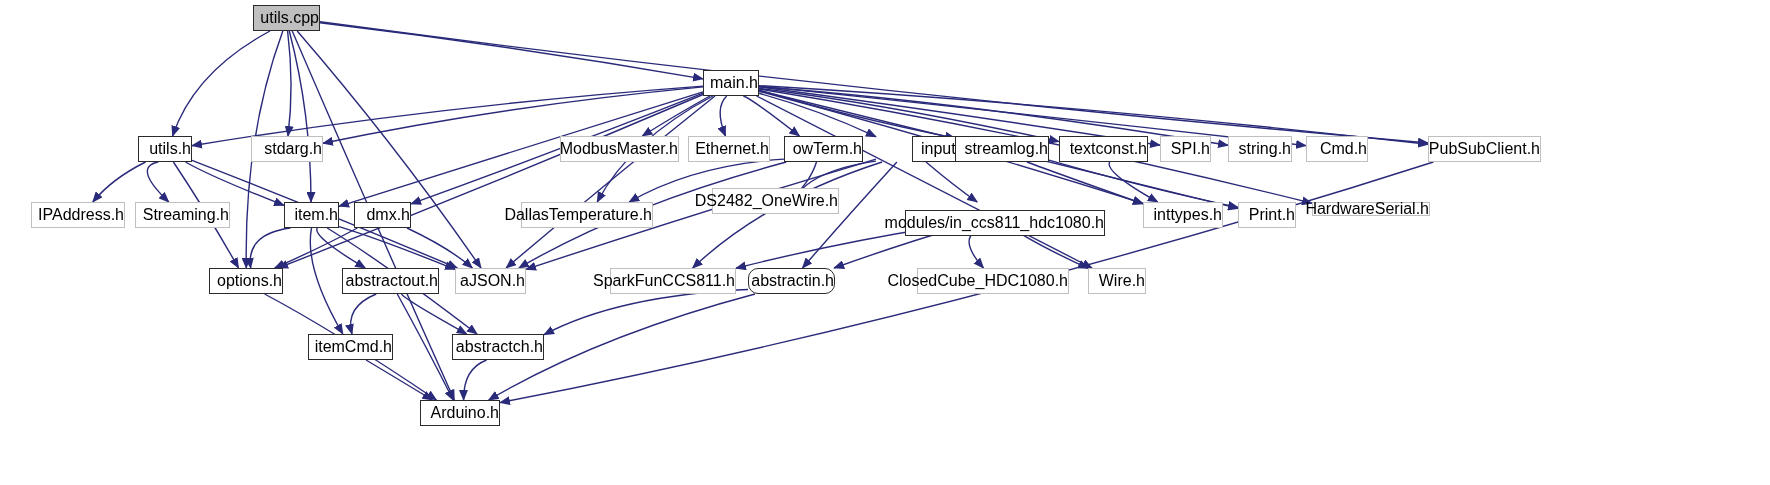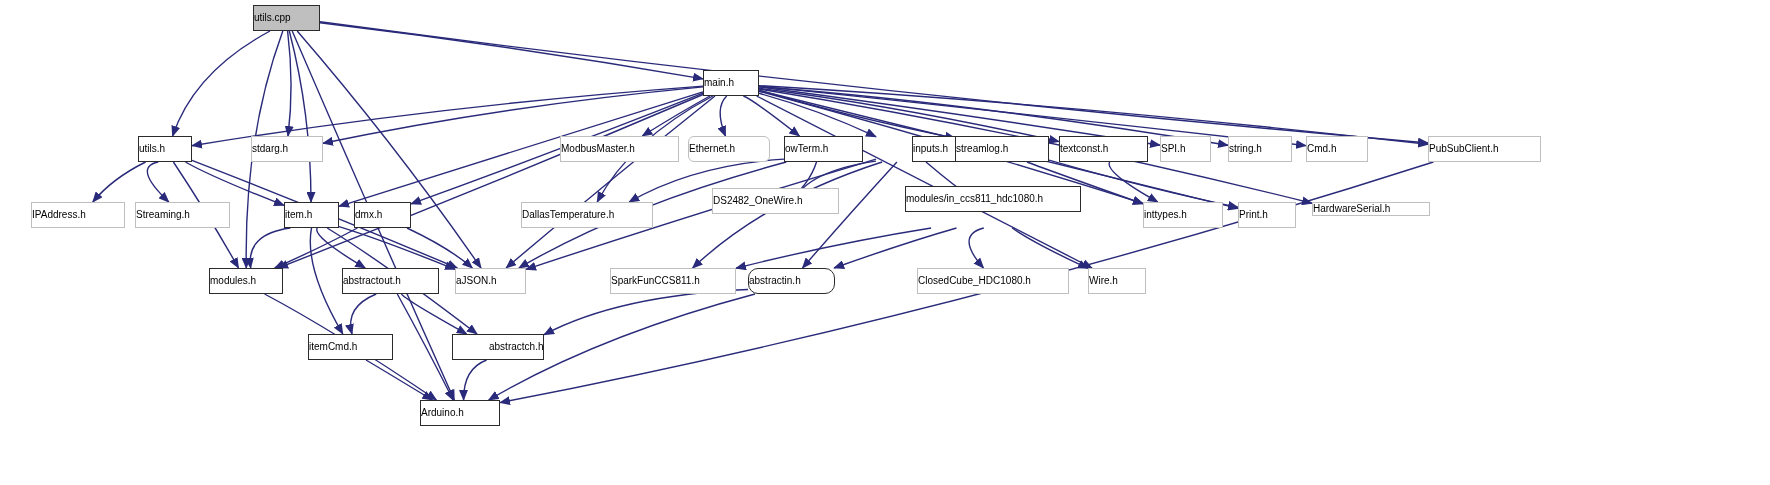--- a/index.html
+++ b/index.html
@@ -2,22 +2,22 @@
 <html><head>
 <meta charset="utf-8">
 <style>
   html,body{margin:0;padding:0;background:#ffffff;}
   body{font-family:"Liberation Sans","DejaVu Sans",sans-serif;}
   #graph{position:relative;width:1770px;height:485px;overflow:hidden;background:#fff;}
   #edges{position:absolute;left:0;top:0;width:1770px;height:485px;pointer-events:none;}
   .node{
     position:absolute;
     box-sizing:border-box;
-    display:flex;align-items:center;justify-content:flex-start;
-    font-size:10px;
+    display:flex;align-items:center;justify-content:flex-end;
+    font-size:16px;
     color:#000;
     background:#ffffff;
     border:1px solid #bfbfbf;
     white-space:nowrap;
     height:26px;
     line-height:24px;
   }
   .node.strong{border:1.6px solid #2b2b2b;}
   .node.root{background:#bfbfbf;border:1.6px solid #2b2b2b;}
 </style>
@@ -108,21 +108,21 @@
       </div>
       <div class="node strong" style="left: 138px; top: 136px; width: 54px; height: 26px;">
         <span>utils.h</span>
       </div>
       <div class="node" style="left: 251px; top: 136px; width: 72px; height: 26px;">
         <span>stdarg.h</span>
       </div>
       <div class="node" style="left: 560px; top: 136px; width: 119px; height: 26px;">
         <span>ModbusMaster.h</span>
       </div>
-      <div class="node" style="left: 688px; top: 136px; width: 82px; height: 26px; border-radius: 6px;">
+      <div class="node" style="left: 688px; top: 136px; width: 82px; height: 26px;">
         <span>Ethernet.h</span>
       </div>
       <div class="node strong" style="left: 784px; top: 136px; width: 79px; height: 26px;">
         <span>owTerm.h</span>
       </div>
       <div class="node strong" style="left: 876px; top: 136px; width: 66px; height: 26px; margin-left: 36px;">
         <span>inputs.h</span>
       </div>
       <div class="node strong" style="left: 955px; top: 136px; width: 94px; height: 26px;">
         <span>streamlog.h</span>
@@ -153,34 +153,34 @@
       </div>
       <div class="node strong" style="left: 354px; top: 202px; width: 57px; height: 26px;">
         <span>dmx.h</span>
       </div>
       <div class="node" style="left: 521px; top: 202px; width: 132px; height: 26px;">
         <span>DallasTemperature.h</span>
       </div>
       <div class="node" style="left: 712px; top: 188px; width: 127px; height: 26px;">
         <span>DS2482_OneWire.h</span>
       </div>
-      <div class="node strong" style="left: 905px; top: 186px; width: 176px; height: 26px;">
+      <div class="node strong" style="left: 905px; top: 210px; width: 200px; height: 26px;">
         <span>modules/in_ccs811_hdc1080.h</span>
       </div>
       <div class="node" style="left: 1143px; top: 202px; width: 80px; height: 26px;">
         <span>inttypes.h</span>
       </div>
       <div class="node" style="left: 1238px; top: 202px; width: 58px; height: 26px;">
         <span>Print.h</span>
       </div>
       <div class="node" style="left: 1312px; top: 202px; width: 118px; height: 14px;">
         <span>HardwareSerial.h</span>
       </div>
       <div class="node strong" style="left: 209px; top: 268px; width: 74px; height: 26px;">
-        <span>modules.h</span>
+        <span>options.h</span>
       </div>
       <div class="node strong" style="left: 342px; top: 268px; width: 97px; height: 26px;">
         <span>abstractout.h</span>
       </div>
       <div class="node" style="left: 455px; top: 268px; width: 71px; height: 26px;">
         <span>aJSON.h</span>
       </div>
       <div class="node" style="left: 610px; top: 268px; width: 126px; height: 26px;">
         <span>SparkFunCCS811.h</span>
       </div>

